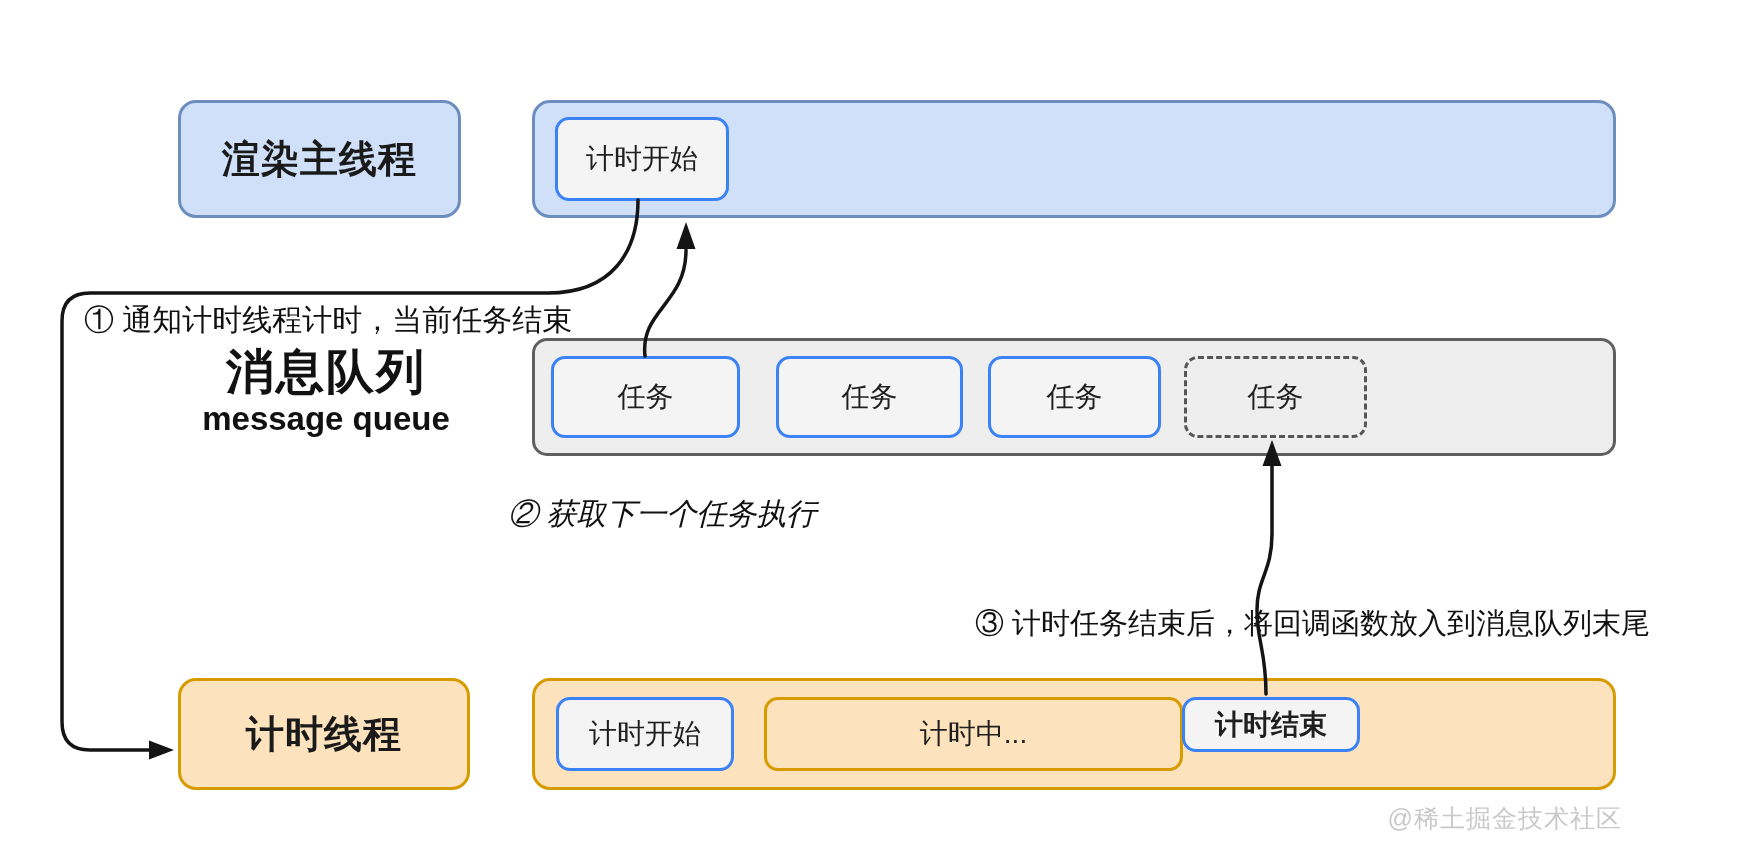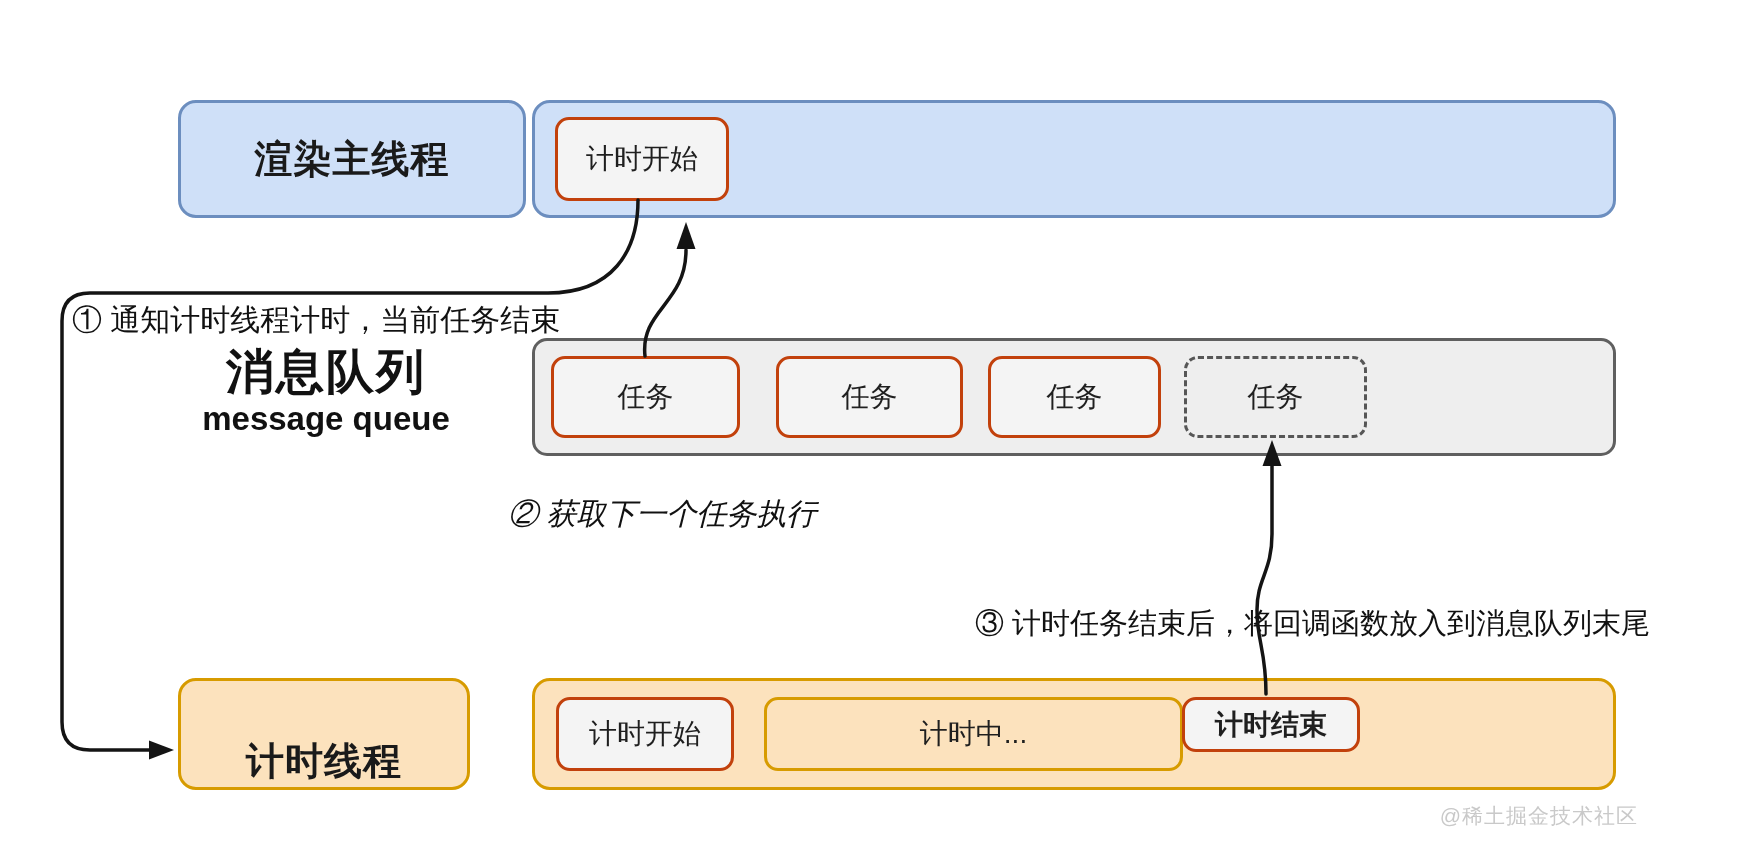--- a/index.html
+++ b/index.html
@@ -18,53 +18,53 @@
     border-radius:18px; font-size:38px; font-weight:600; letter-spacing:1px;
   }
   .lane {
     position:absolute; border-radius:18px;
   }
   .blue   { background:#cfe0f8; border:3px solid #6c8ebf; }
   .gray   { background:#eeeeee; border:3px solid #5f5f5f; }
   .orange { background:#fce2bd; border:3px solid #d79b00; }
   .inner-box {
     position:absolute; display:flex; align-items:center; justify-content:center;
-    background:#f4f4f4; border:3px solid #c2410c; border-radius:14px;
+    background:#f4f4f4; border:3px solid #3b82f6; border-radius:14px;
     font-size:28px; font-weight:500; color:#1f1f1f; white-space:nowrap;
   }
   .inner-box.orange-box { background:#fce2bd; border:3px solid #d79b00; }
   .inner-box.dashed { background:transparent; border:3px dashed #565656; }
   
   .queue-label {
     position:absolute; left:140px; top:348px; width:372px;
     text-align:center; color:#111;
   }
   .queue-label .zh { font-size:48px; font-weight:700; letter-spacing:2px; line-height:48px; }
   .queue-label .en { font-family:Liberation Sans, sans-serif; font-size:33px; font-weight:700; line-height:46px; }
   
   .annotation {
     position:absolute; font-size:30px; font-weight:500; color:#111; white-space:nowrap;
   }
-  .annotation.a1 { left:72px;  top:300px; }
+  .annotation.a1 { left:84px;  top:300px; }
   .annotation.a2 { left:508px; top:494px;font-style:italic; }
   .annotation.a3 { left:975px; top:604px; font-size:29px; }
   
   svg.arrows { position:absolute; left:0; top:0; pointer-events:none; }
   
   .watermark {
-    position:absolute; right:102px; top:802px; font-size:21px;
+    position:absolute; right:118px; top:802px; font-size:25px;
     color:#c9c9c9; letter-spacing:1px;
   }
 </style>
 </head>
 <body>
 
 <div class="canvas">
 
-  <div class="node thread-label blue" style="left:178px; top:100px; width:348px; height:118px;">
+  <div class="node thread-label blue" style="left:178px; top:100px; width:283px; height:118px;">
     <span>渲染主线程</span>
   </div>
 
   <div class="lane blue" style="left:532px; top:100px; width:1084px; height:118px;">
     <div class="inner-box" style="left:20px; top:14px; width:174px; height:84px;">
       <span>计时开始</span>
     </div>
   </div>
 
   <div class="queue-label">
@@ -80,21 +80,21 @@
       <span>任务</span>
     </div>
     <div class="inner-box" style="left:453px; top:15px; width:173px; height:82px;">
       <span>任务</span>
     </div>
     <div class="inner-box dashed" style="left:649px; top:15px; width:183px; height:82px;">
       <span>任务</span>
     </div>
   </div>
 
-  <div class="node thread-label orange" style="left:178px; top:678px; width:292px; height:112px;align-items:flex-end;">
+  <div class="node thread-label orange" style="left:178px; top:678px; width:292px; height:112px;">
     <span>计时线程</span>
   </div>
 
   <div class="lane orange" style="left:532px; top:678px; width:1084px; height:112px;">
     <div class="inner-box" style="left:21px; top:16px; width:178px; height:74px;">
       <span>计时开始</span>
     </div>
     <div class="inner-box orange-box" style="left:229px; top:16px; width:419px; height:74px;">
       <span>计时中...</span>
     </div>

